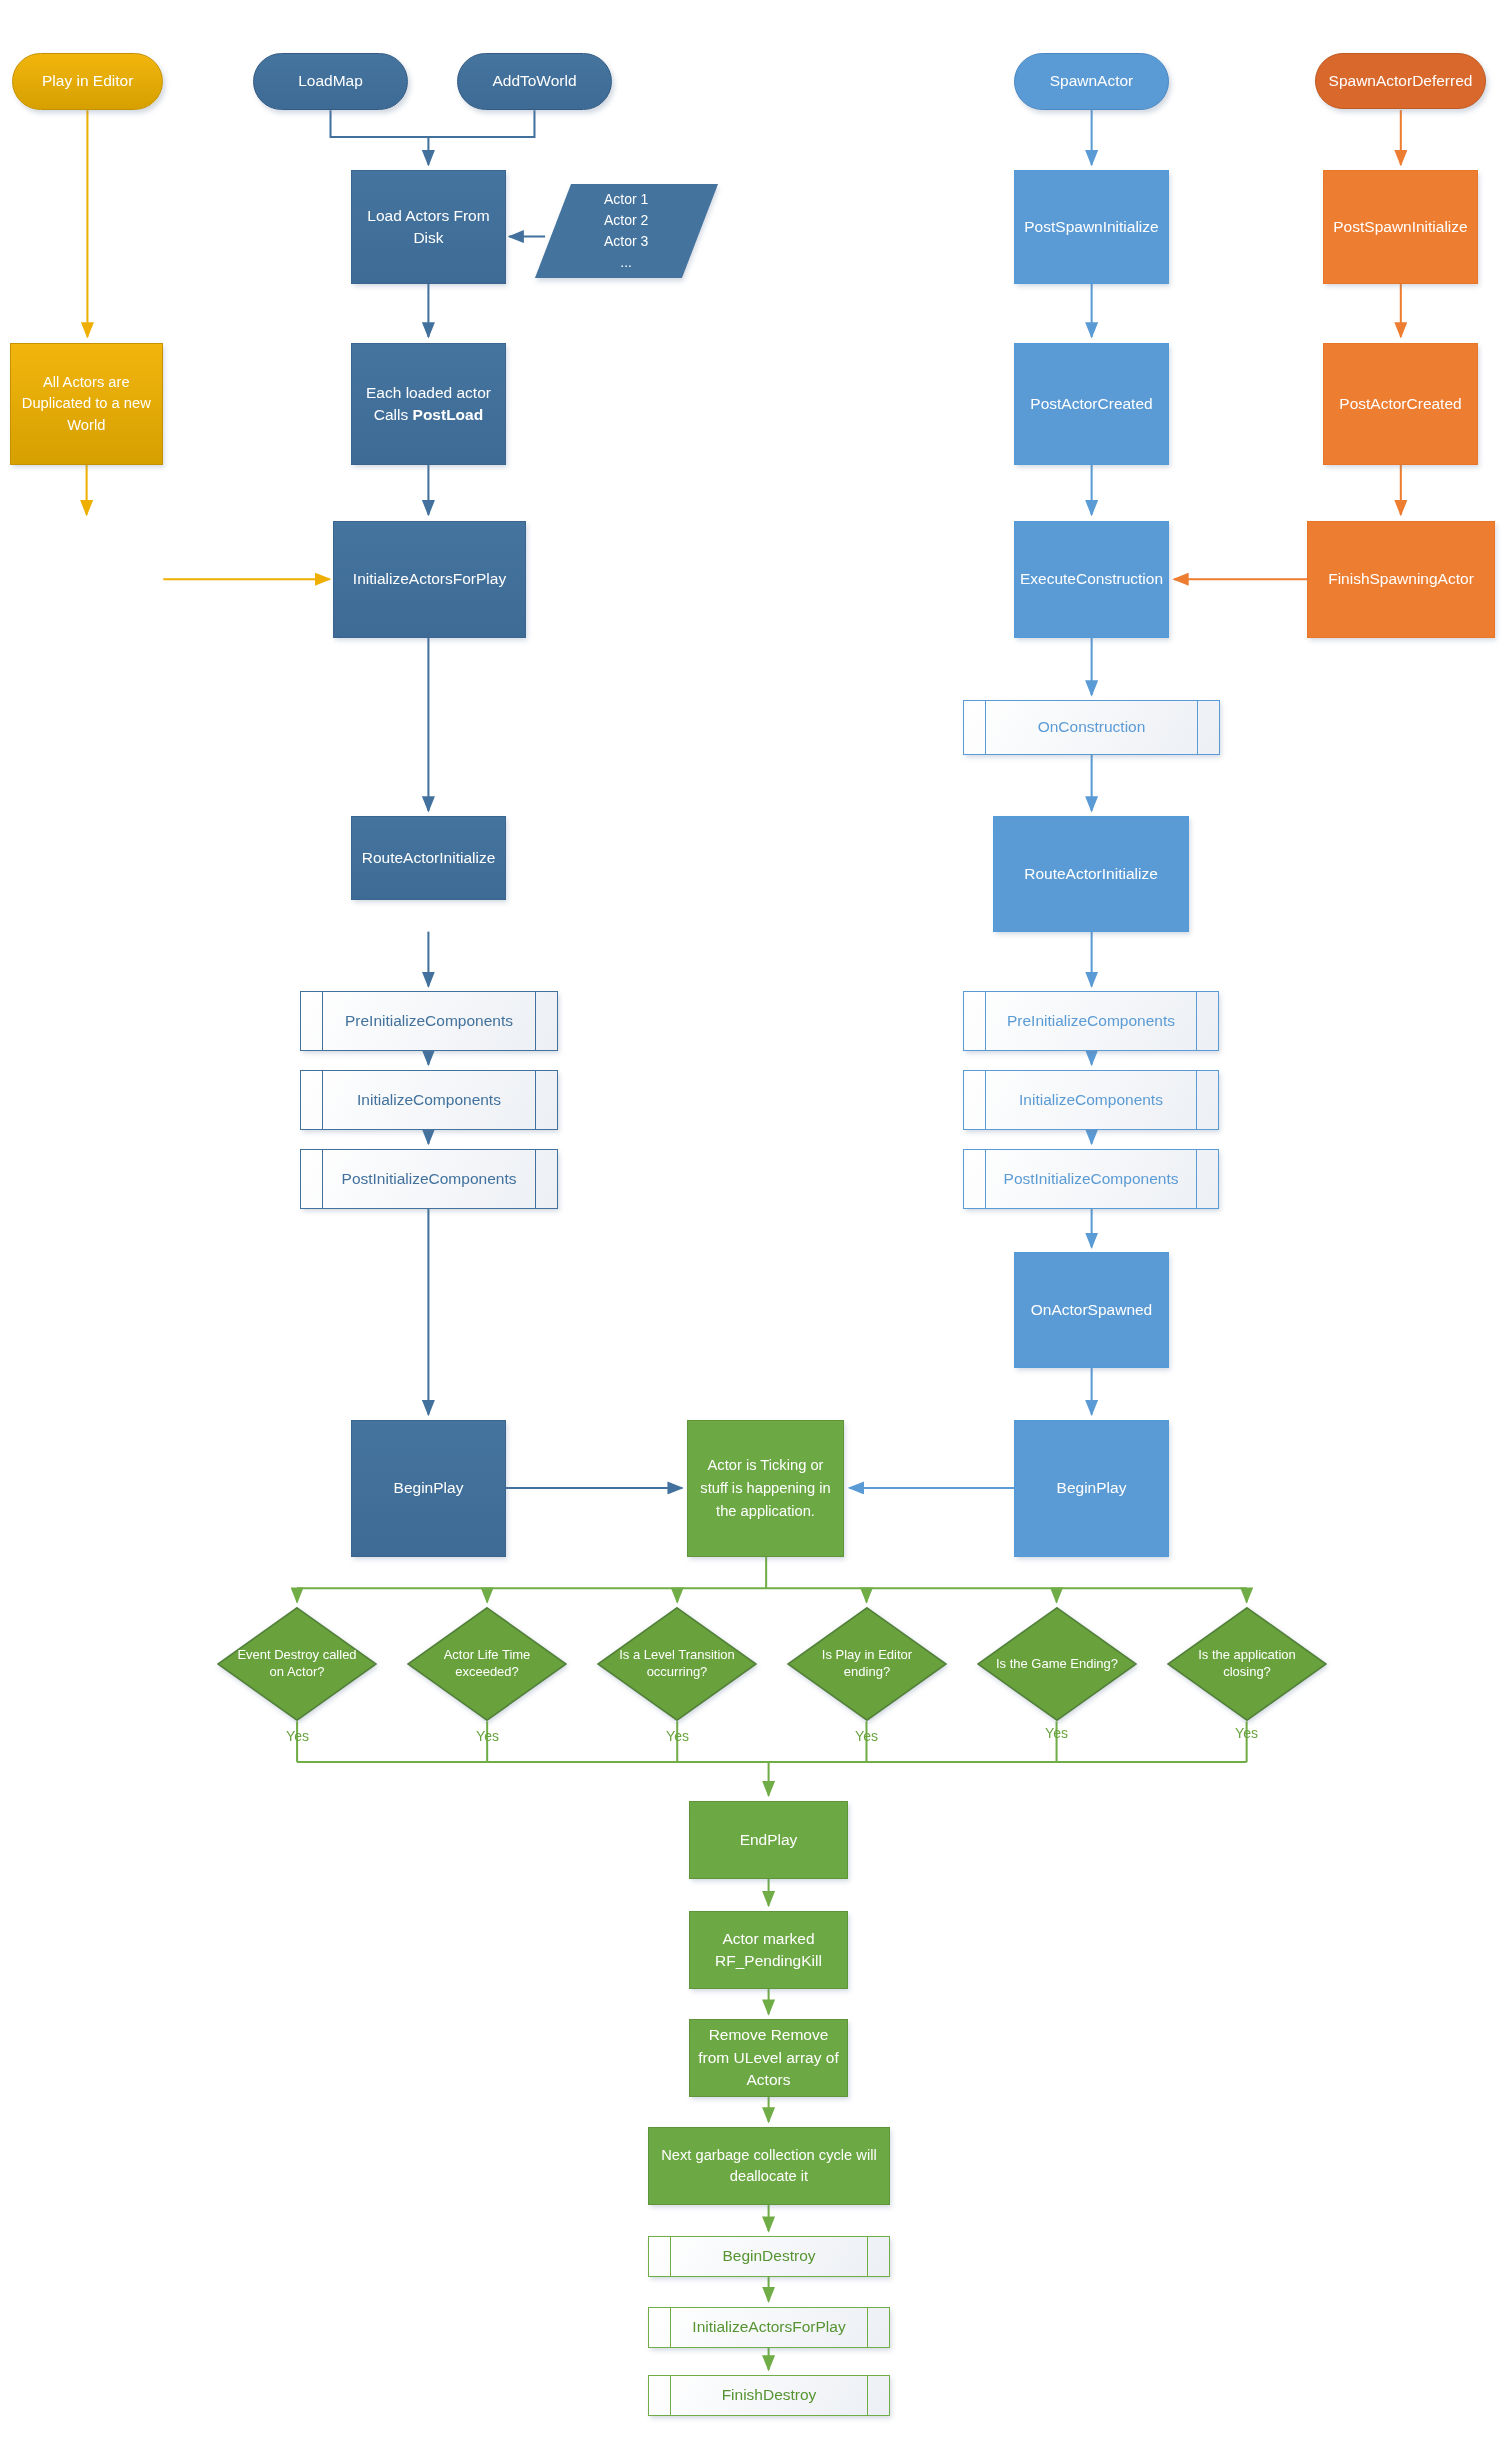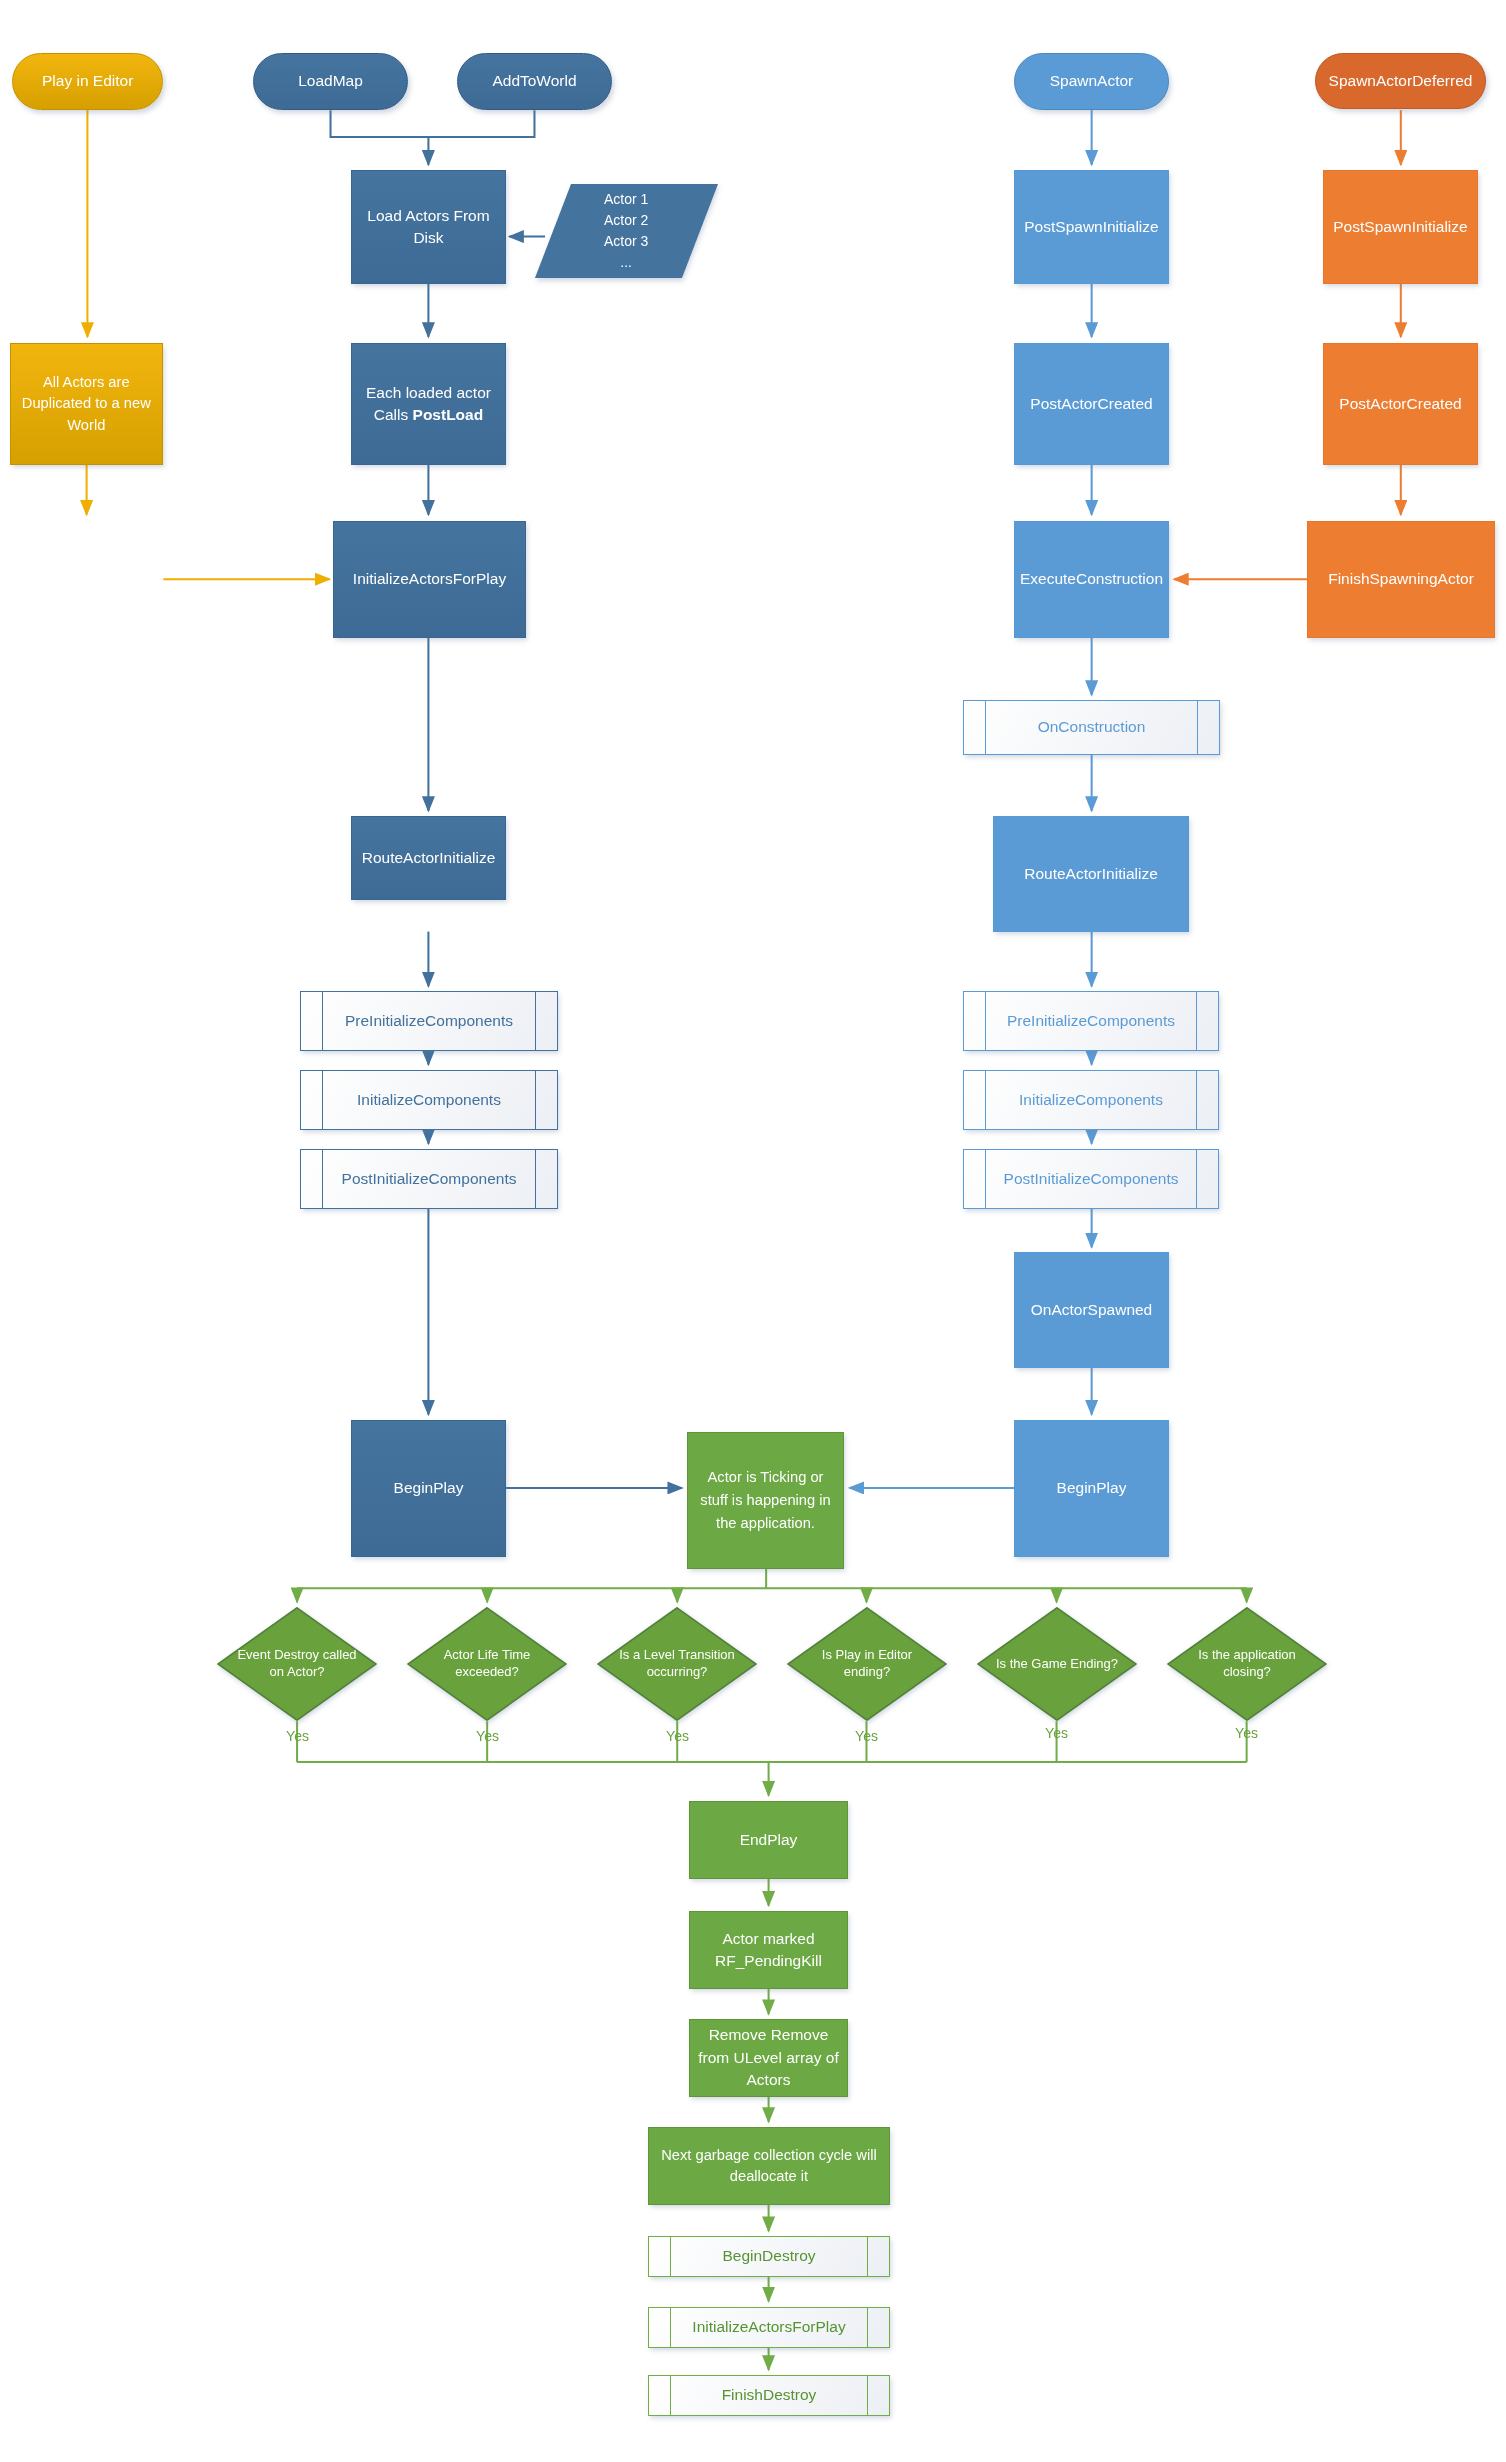--- a/index.html
+++ b/index.html
@@ -170,21 +170,21 @@
   <div class="node sub sub-dblue shadow" style="left:300px;top:1070px;width:258px;height:60px;">InitializeComponents</div>
   <div class="node sub sub-dblue shadow" style="left:300px;top:1149px;width:258px;height:60px;">PostInitializeComponents</div>
 
   <div class="node sub sub-lblue shadow" style="left:963px;top:991px;width:256px;height:60px;">PreInitializeComponents</div>
   <div class="node sub sub-lblue shadow" style="left:963px;top:1070px;width:256px;height:60px;">InitializeComponents</div>
   <div class="node sub sub-lblue shadow" style="left:963px;top:1149px;width:256px;height:60px;">PostInitializeComponents</div>
 
   <div class="node light-blue shadow" style="left:1014px;top:1252px;width:155px;height:116px;">OnActorSpawned</div>
 
   <div class="node dark-blue shadow" style="left:351px;top:1420px;width:155px;height:137px;">BeginPlay</div>
-  <div class="node green-box shadow" style="left:687px;top:1420px;width:157px;height:137px;font-size:14.7px;line-height:1.55;margin-top:12px;">Actor is Ticking or stuff is happening in the application.</div>
+  <div class="node green-box shadow" style="left:687px;top:1420px;width:157px;height:137px;font-size:14.7px;line-height:1.55;">Actor is Ticking or stuff is happening in the application.</div>
   <div class="node light-blue shadow" style="left:1014px;top:1420px;width:155px;height:137px;">BeginPlay</div>
 
   <div class="diamond" style="left:217px;top:1607px;">
     <svg width="160" height="114" viewBox="0 0 196 140">
         <polygon points="98,1 195,70 98,139 1,70" fill="#69a23c" stroke="#53813a" stroke-width="2"></polygon>
       </svg>
     <div class="dlabel">Event Destroy called on Actor?</div>
   </div>
   <div class="diamond" style="left:407px;top:1607px;">
     <svg width="160" height="114" viewBox="0 0 196 140">

